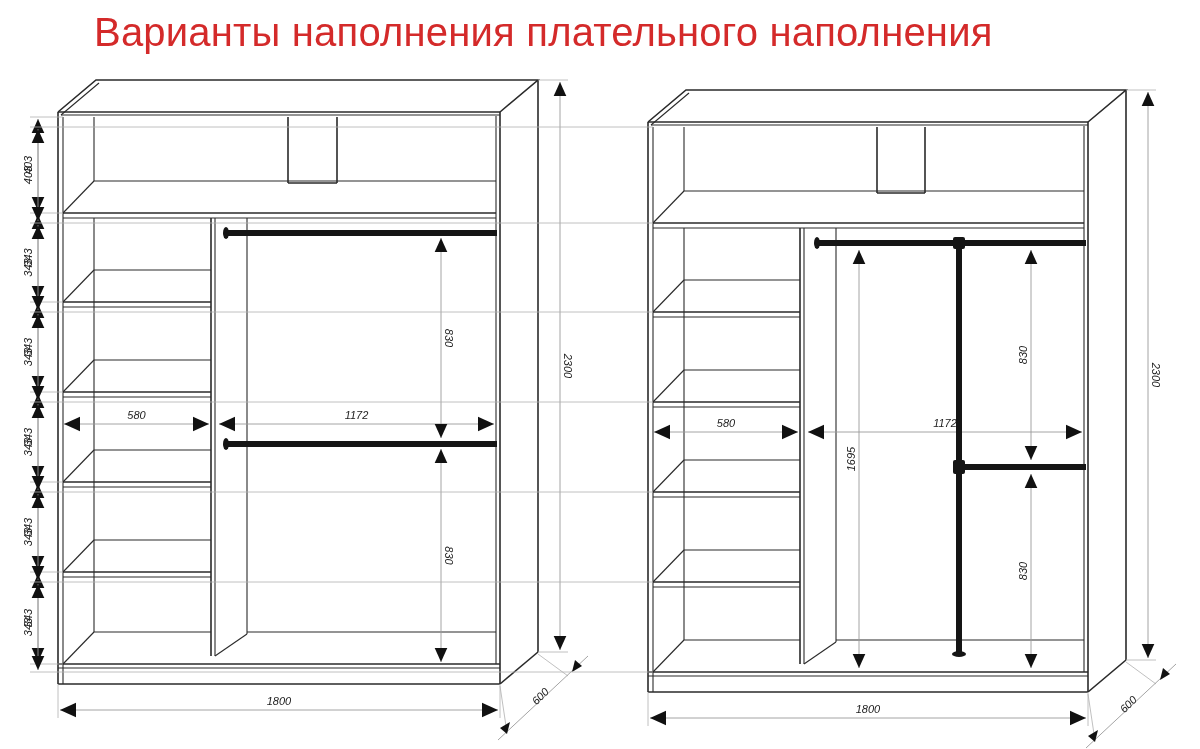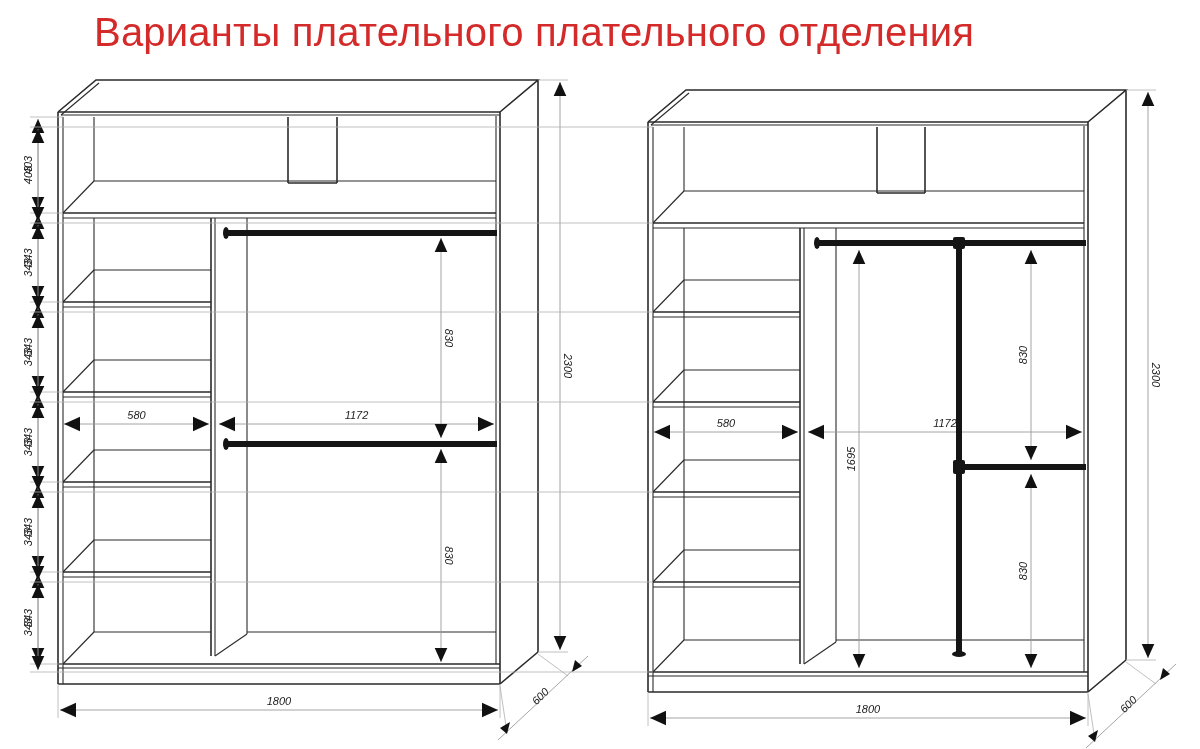--- a/index.html
+++ b/index.html
@@ -14,21 +14,21 @@
   .lnt { stroke: #2a2a2a; stroke-width: 1.1; fill: none; }
   .dim { stroke: #9a9a9a; stroke-width: 0.9; fill: none; }
   .ext { stroke: #b0b0b0; stroke-width: 0.8; fill: none; }
   .rod { stroke: #151515; stroke-width: 6; stroke-linecap: butt; fill: none; }
   .arrow { fill: #111; stroke: none; }
   .dimtxt { font-family: "Liberation Sans", sans-serif; font-size: 11px; font-style: italic; fill: #222; }
 </style>
 </head>
 <body>
 
-<div class="title">Варианты плательного плательного отделения</div>
+<div class="title">Варианты наполнения плательного наполнения</div>
 
 <svg class="drawing" width="1200" height="749" viewBox="0 0 1200 749" xmlns="http://www.w3.org/2000/svg">
   <g id="v1">
       <line x1="58" y1="112" x2="500" y2="112" class="ln"></line>
       <polyline points="58,112 96,80 538,80 500,112" class="ln"></polyline>
       <line x1="61" y1="115" x2="99" y2="83" class="lnt"></line>
       <line x1="61" y1="115" x2="500" y2="115" class="lnt"></line>
       <line x1="58" y1="112" x2="58" y2="684" class="ln"></line>
       <line x1="63" y1="117" x2="63" y2="684" class="lnt"></line>
       <line x1="500" y1="112" x2="500" y2="684" class="ln"></line>

